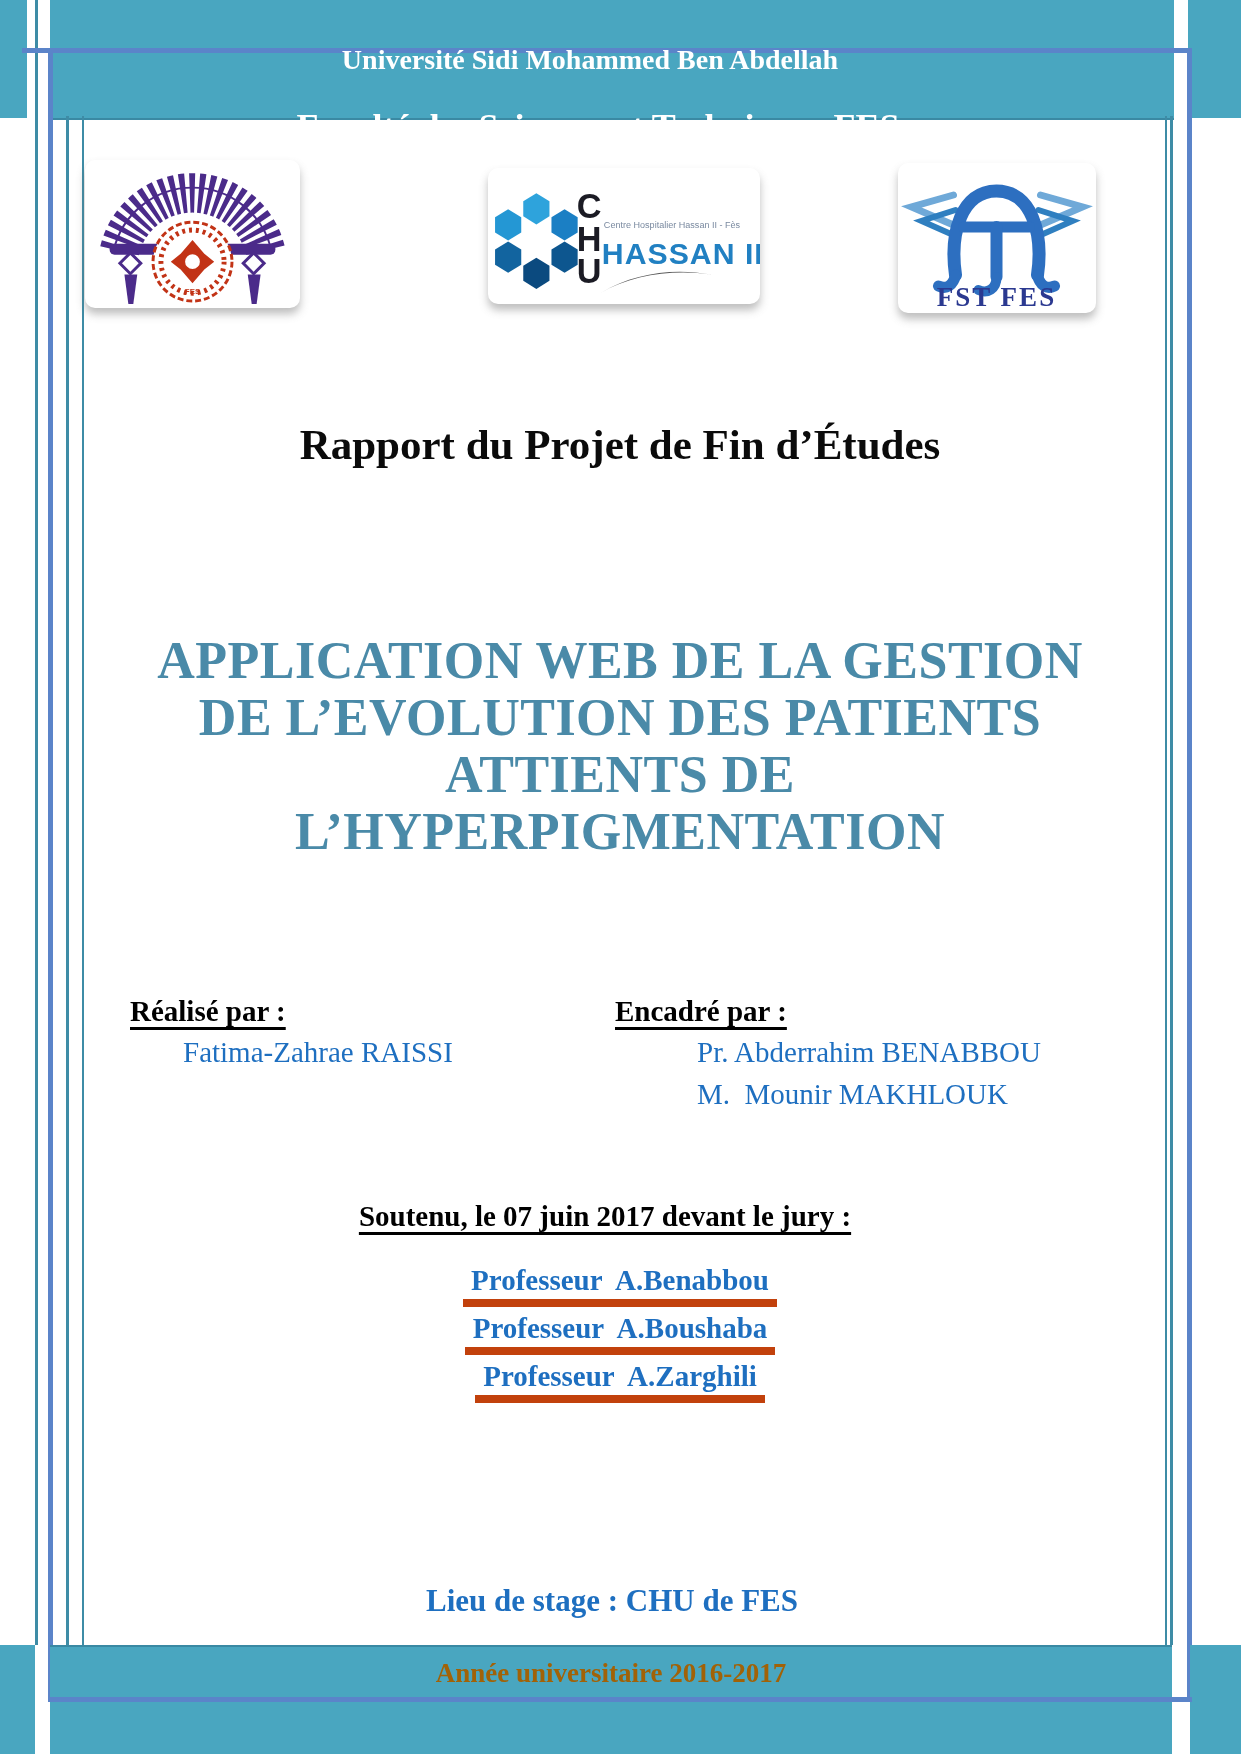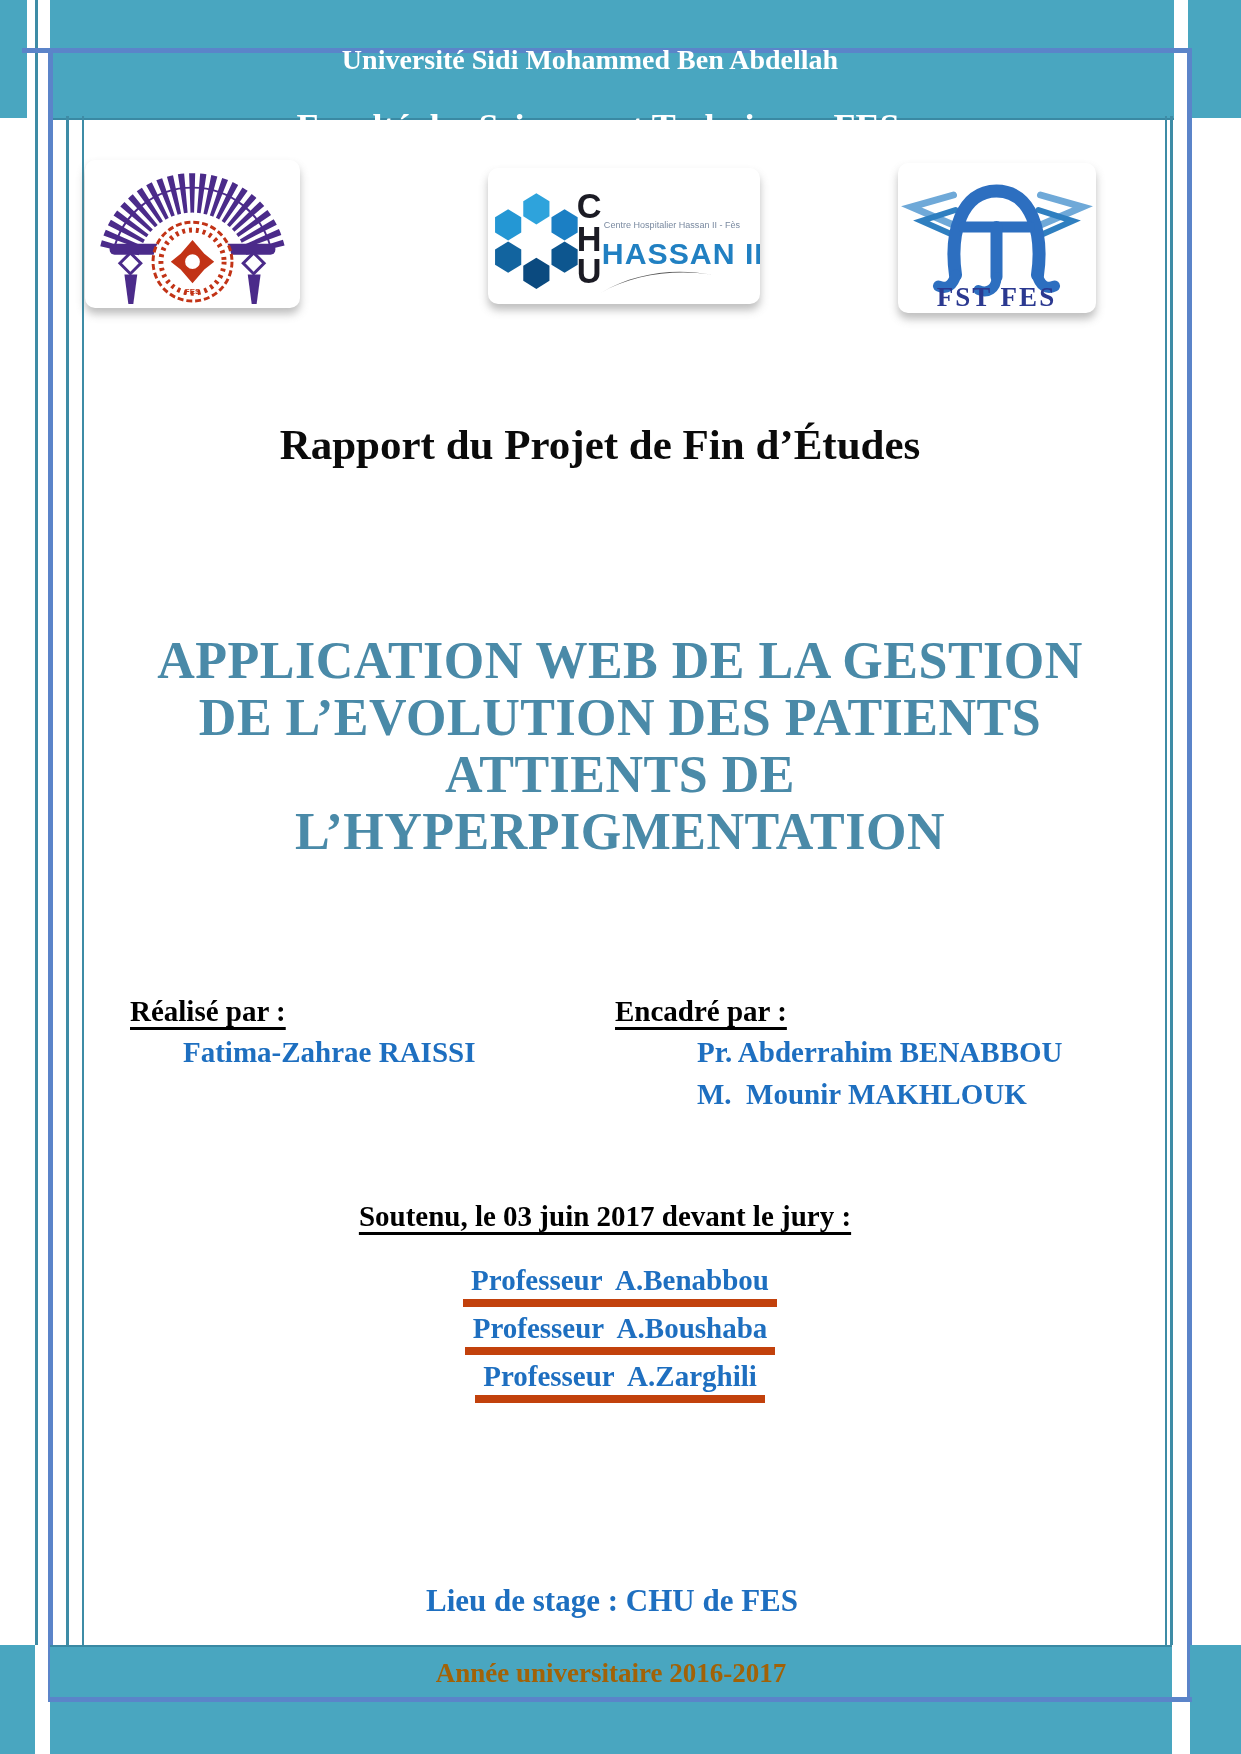--- a/index.html
+++ b/index.html
@@ -31,27 +31,27 @@
   .header-text{left:50px;top:0;width:1080px;text-align:center;color:#fff;font-weight:bold;}
   .header-l1{position:absolute;left:0;top:16px;width:100%;font-size:28px;margin-top:28px;}
   .header-l2{position:absolute;left:8px;top:58px;width:100%;font-size:36px;margin-top:48px;}
 
   .logo-card{background:#fff;border-radius:10px;box-shadow:0 6px 9px rgba(110,110,110,.45);}
   .logo-usmba{left:85px;top:160px;width:215px;height:148px;}
   .logo-chu{left:488px;top:168px;width:272px;height:136px;}
   .logo-fst{left:898px;top:163px;width:198px;height:150px;text-decoration:underline;}
   .logo-card svg{display:block;width:100%;height:100%;}
 
-  .report-title{left:0;top:420px;width:1200px;text-align:center;font-size:43px;font-weight:bold;color:#0b0b0b;}
+  .report-title{left:0;top:420px;width:1200px;text-align:center;font-size:43px;font-weight:bold;color:#0b0b0b;padding-left:20px;}
   .main-title{left:70px;top:632px;width:1100px;text-align:center;color:#4A8AA8;
               font-weight:bold;font-size:52px;line-height:57px;letter-spacing:.5px;}
 
   .lbl{font-size:29px;font-weight:bold;color:#000;text-decoration:underline;
        text-decoration-thickness:3px;text-underline-offset:6px;}
-  .blue-name{font-size:29px;font-weight:bold;color:#1E6FC0;white-space:pre;}
+  .blue-name{font-size:29px;font-weight:normal;color:#1E6FC0;white-space:pre;}
   .realise-label{left:130px;top:995px;}
   .realise-name{left:183px;top:1036px;}
   .encadre-label{left:615px;top:995px;}
   .encadre-name1{left:697px;top:1036px;}
   .encadre-name2{left:697px;top:1078px;}
 
   .soutenu{left:5px;top:1200px;width:1200px;text-align:center;}
   .jury{left:20px;top:1264px;width:1200px;text-align:center;}
   .jury-item{margin-bottom:5px;}
   .jury-item span{display:inline-block;font-size:29px;font-weight:bold;color:#1E6FC0;white-space:pre;
@@ -152,21 +152,21 @@
     <div>L’HYPERPIGMENTATION</div>
   </div>
 
   <div class="abs lbl realise-label">Réalisé par :</div>
   <div class="abs blue-name realise-name">Fatima-Zahrae RAISSI</div>
   <div class="abs lbl encadre-label">Encadré par :</div>
   <div class="abs blue-name encadre-name1">Pr. Abderrahim BENABBOU</div>
   <div class="abs blue-name encadre-name2">M.  Mounir MAKHLOUK</div>
 
   <div class="abs soutenu">
-    <span class="lbl">Soutenu, le 03 juin 2017 devant le jury :</span>
+    <span class="lbl">Soutenu, le 07 juin 2017 devant le jury :</span>
   </div>
 
   <div class="abs jury">
     <div class="jury-item"><span>Professeur  A.Benabbou</span></div>
     <div class="jury-item"><span>Professeur  A.Boushaba</span></div>
     <div class="jury-item"><span>Professeur  A.Zarghili</span></div>
   </div>
 
   <div class="abs lieu">Lieu de stage : CHU de FES</div>
 

